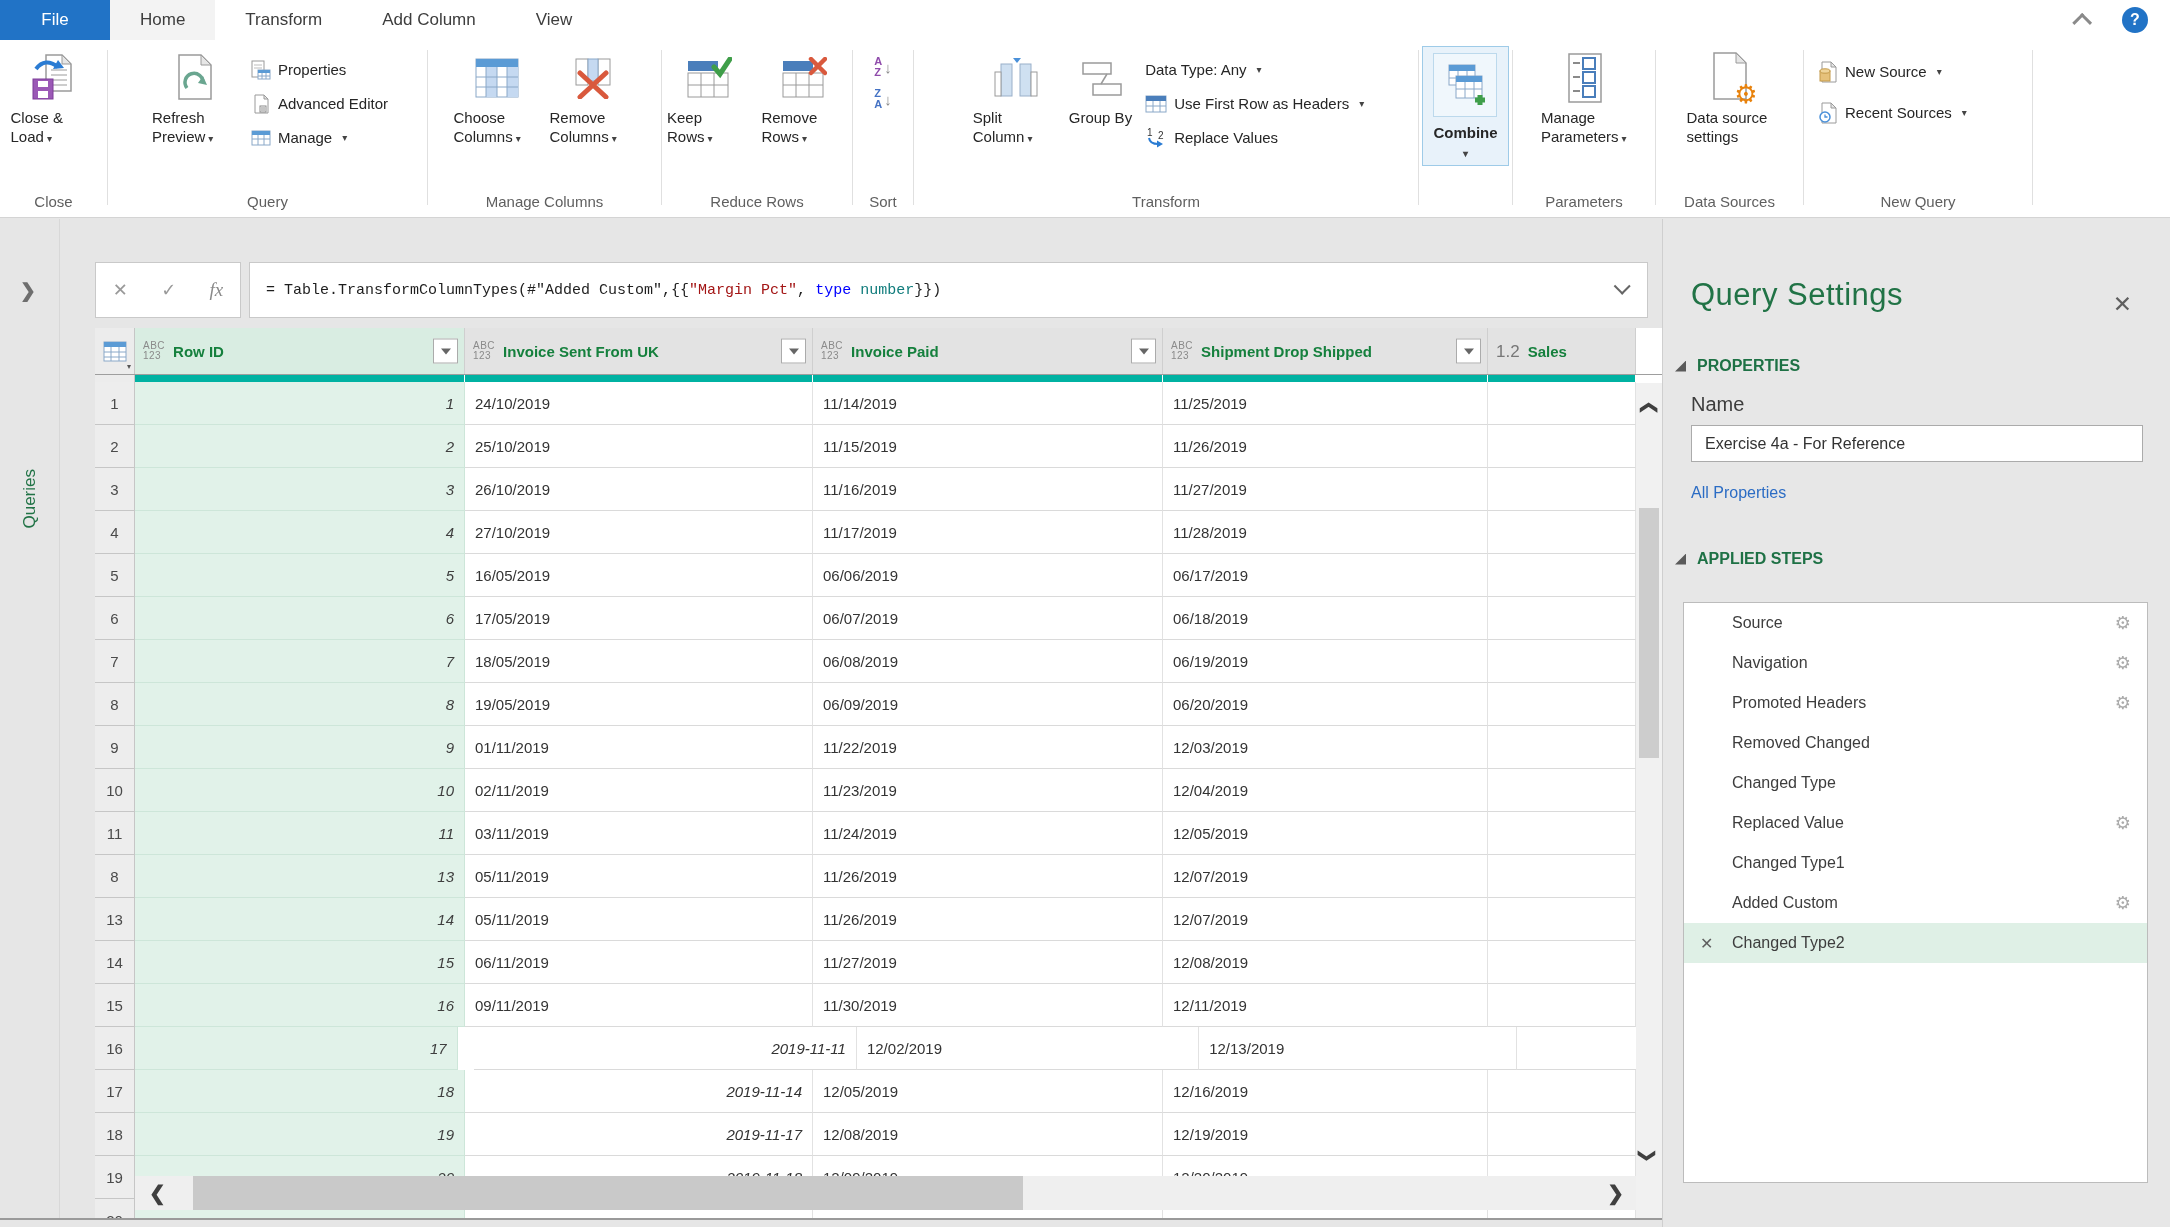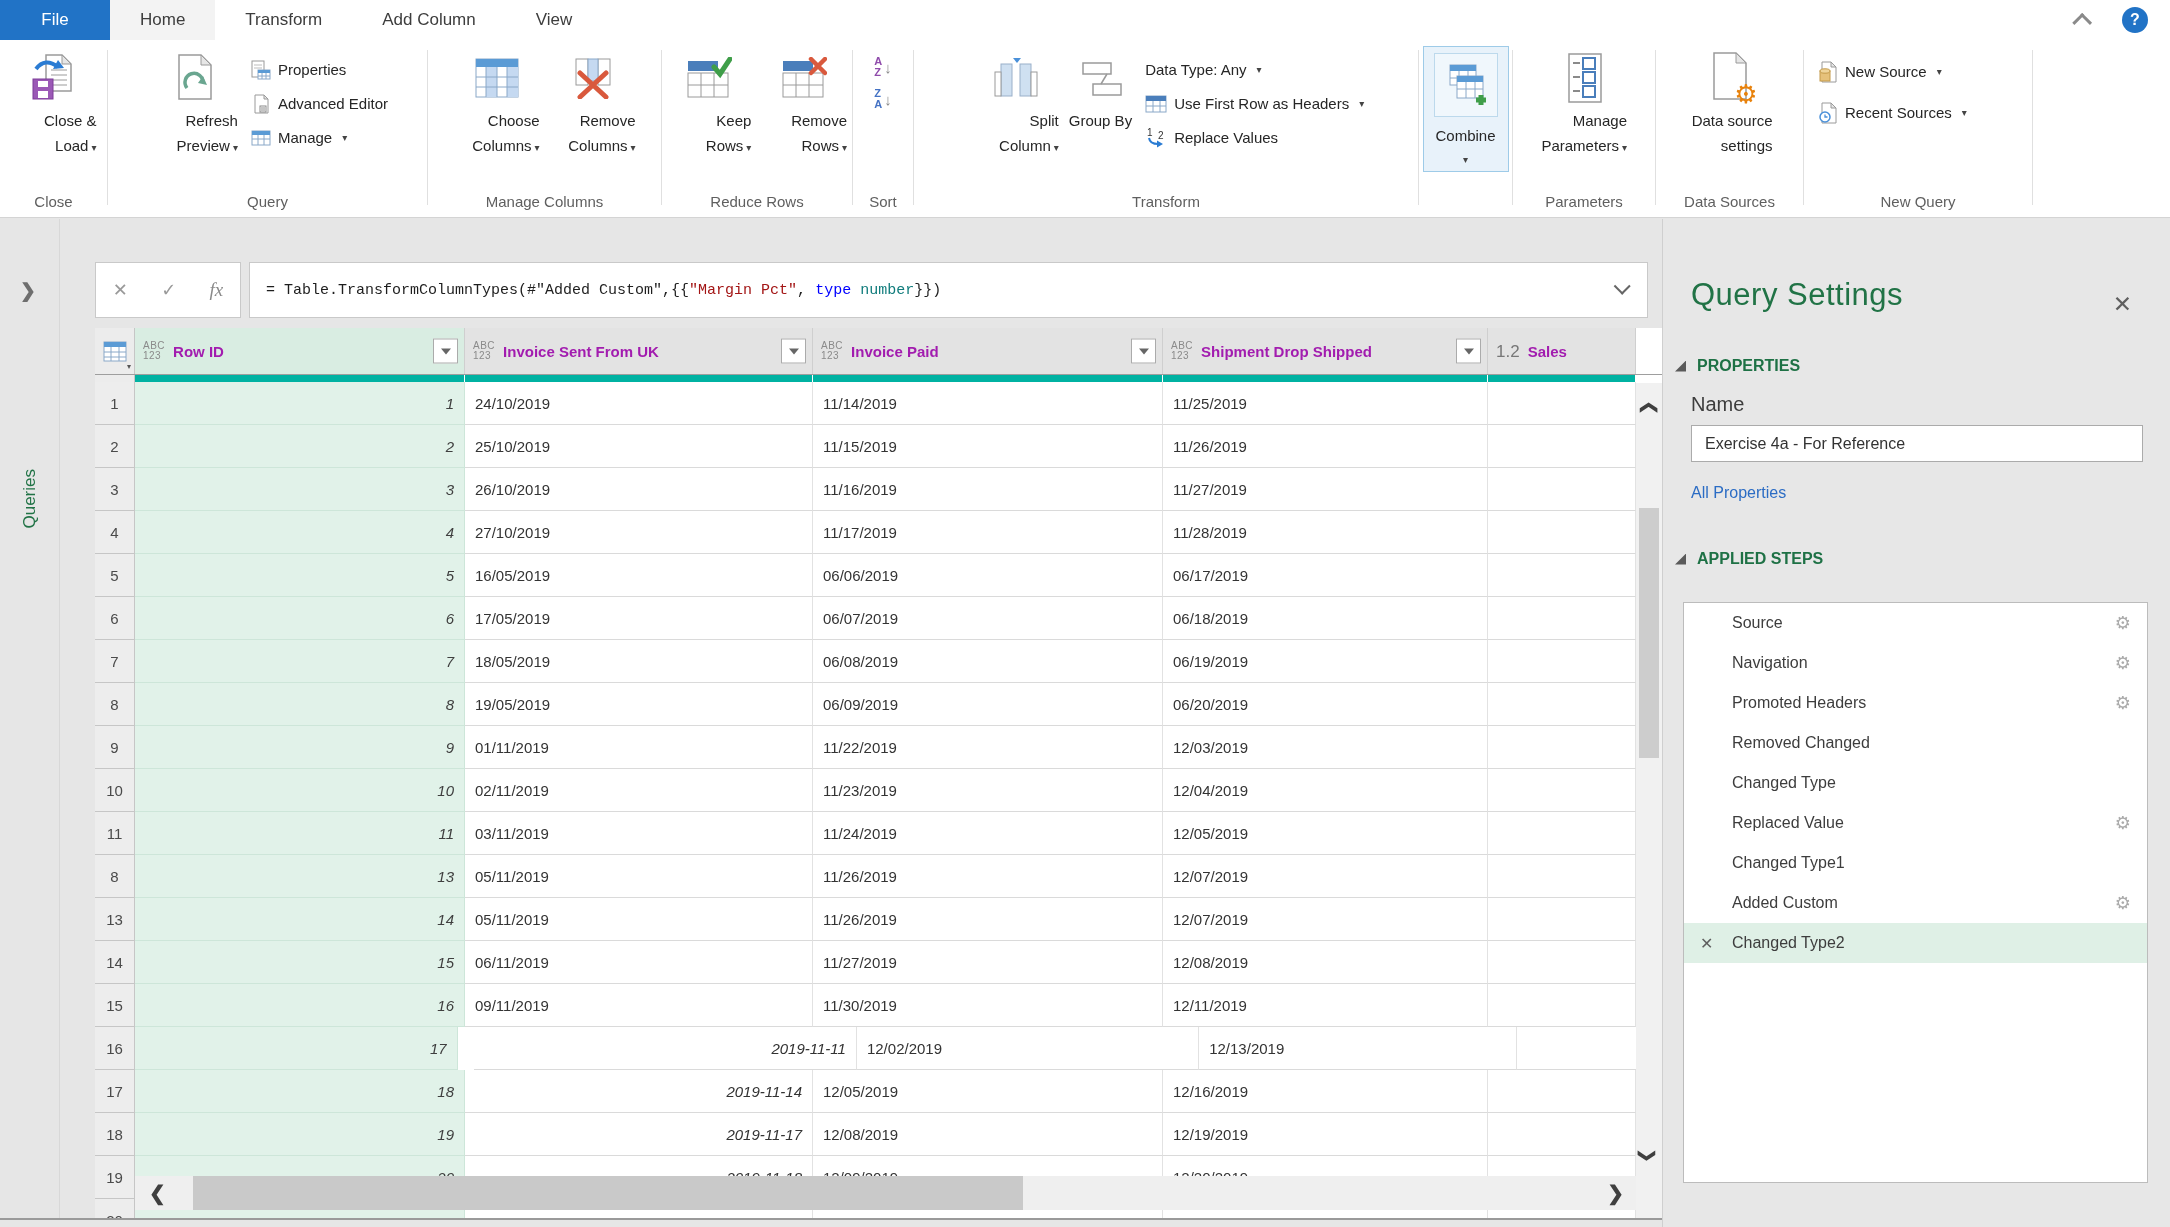--- a/index.html
+++ b/index.html
@@ -18,29 +18,29 @@
   .help-btn { width:26px; height:26px; border-radius:50%; background:#2173c6; color:#fff; font-size:16px; font-weight:bold; display:flex; align-items:center; justify-content:center; }
 
   
   .ribbon { position:absolute; left:0; top:40px; width:100%; height:178px; background:#fff; border-bottom:1px solid #d4d4d4; display:flex; }
   .rgroup { display:flex; flex-direction:column; flex:0 0 auto; }
   .rbody { flex:1; display:flex; justify-content:center; align-items:flex-start; padding-top:4px; }
   .rlabel { height:28px; line-height:26px; text-align:center; font-size:15px; color:#5f5f5f; }
   .rsep { flex:0 0 1px; background:#e0e0e0; margin:10px 0 12px; }
   .bigbtn { display:flex; flex-direction:column; align-items:center; padding:4px 5px; }
   .bigbtn .bicon { height:60px; display:flex; align-items:center; justify-content:center; }
-  .blabel { font-size:15px; color:#262626; text-align:right; line-height:25px; max-width:86px; }
+  .blabel { font-size:15px; color:#262626; text-align:left; line-height:19px; max-width:86px; }
   .caret { font-size:10px; color:#444; margin-left:3px; }
   .smallstack { display:flex; flex-direction:column; gap:7px; padding-top:12px; margin-left:8px; }
   .smallbtn { display:flex; align-items:center; gap:7px; font-size:15px; color:#262626; height:27px; white-space:nowrap; }
   .sortstack { display:flex; flex-direction:column; gap:10px; padding-top:12px; }
   .sorticon { display:flex; align-items:center; gap:2px; }
   .sletters { display:flex; flex-direction:column; font-size:11px; font-weight:bold; line-height:11px; }
   .sarrow { color:#8a8a8a; font-size:15px; }
-  .combinebtn { background:#e8f2fa; border:1px solid #9ecbe8; padding:6px 10px 4px; display:flex; flex-direction:column; align-items:center; margin-top:2px; }
+  .combinebtn { background:#e8f2fa; border:1px solid #9ecbe8; padding:6px 10px 4px; display:flex; flex-direction:column; align-items:center; margin-top:2px;font-weight:bold; }
   .combinebtn .cibox { width:64px; height:64px; background:#f0f7fc; border:1px solid #bcd9ec; display:flex; align-items:center; justify-content:center; }
   .combinebtn .blabel { margin-top:6px; }
   .combinebtn .caret { margin:6px 0 2px; }
   .gearchar { color:#e8820c; font-size:26px; position:absolute; right:-6px; bottom:-4px; }
   .iconwrap { position:relative; }
 
   
   .rail { position:absolute; left:0; top:219px; width:60px; bottom:0; background:#e6e6e6; border-right:1px solid #d8d8d8; }
   .rail-chev { position:absolute; left:20px; top:60px; color:#6e6e6e; font-size:19px; font-weight:bold; }
   .rail-label { position:absolute; left:50%; top:250px; transform:translateX(-50%); writing-mode:vertical-rl; transform:translateX(-50%) rotate(180deg); color:#217346; font-size:17px; }
@@ -55,21 +55,21 @@
 
   
   .gridwrap { position:absolute; left:95px; top:328px; width:1567px; height:890px; background:#fff; overflow:hidden; }
   .hrow { display:flex; height:46px; }
   .corner { width:40px; background:#ececec; border-right:1px solid #c6c6c6; position:relative; display:flex; align-items:center; justify-content:center; }
   .cornercaret { position:absolute; right:3px; bottom:3px; font-size:8px; color:#555; }
   .hcell { background:#e3e3e3; border-right:1px solid #cfcfcf; display:flex; align-items:center; padding:0 8px; gap:8px; position:relative; }
   .hcell.selh { background:#d9ede2; }
   .typeicon { display:flex; flex-direction:column; font-size:10px; line-height:10px; color:#8a8a8a; letter-spacing:0.5px; }
   .typeicon.big12 { font-size:17px; line-height:17px; color:#777; letter-spacing:0; }
-  .hname { font-size:15px; font-weight:bold; color:#a21caf; white-space:nowrap; overflow:hidden; }
+  .hname { font-size:15px; font-weight:bold; color:#15803d; white-space:nowrap; overflow:hidden; }
   .fbox { position:absolute; right:6px; top:50%; transform:translateY(-50%); width:25px; height:25px; background:#fff; border:1px solid #ababab; display:flex; align-items:center; justify-content:center; }
   .ftri { width:0; height:0; border-left:5px solid transparent; border-right:5px solid transparent; border-top:6px solid #666; }
   .tealrow { display:flex; height:8px; border-top:1px solid #9e9e9e; }
   .tseg { background:#00b2a2; border-right:1px solid #fff; }
   .tspacer { width:40px; background:#ececec; border-right:1px solid #c6c6c6; }
   .drow { display:flex; height:43px; background:#fff; }
   .rnum { width:40px; background:#ededed; border-right:1px solid #c6c6c6; border-bottom:1px solid #c6c6c6; display:flex; align-items:center; justify-content:center; font-size:15px; color:#4a4a4a; flex:0 0 auto; }
   .dcell { border-right:1px solid #e2e2e2; border-bottom:1px solid #dadada; font-size:15px; color:#333; display:flex; align-items:center; padding:0 10px; overflow:hidden; white-space:nowrap; }
   .dcell.mint { background:#e1f2e9; font-style:italic; justify-content:flex-end; border-right:1px solid #cde6d9; border-bottom:1px solid #cde6d9; color:#3f3f3f; }
   .dcell.typed { font-style:italic; justify-content:flex-end; }

